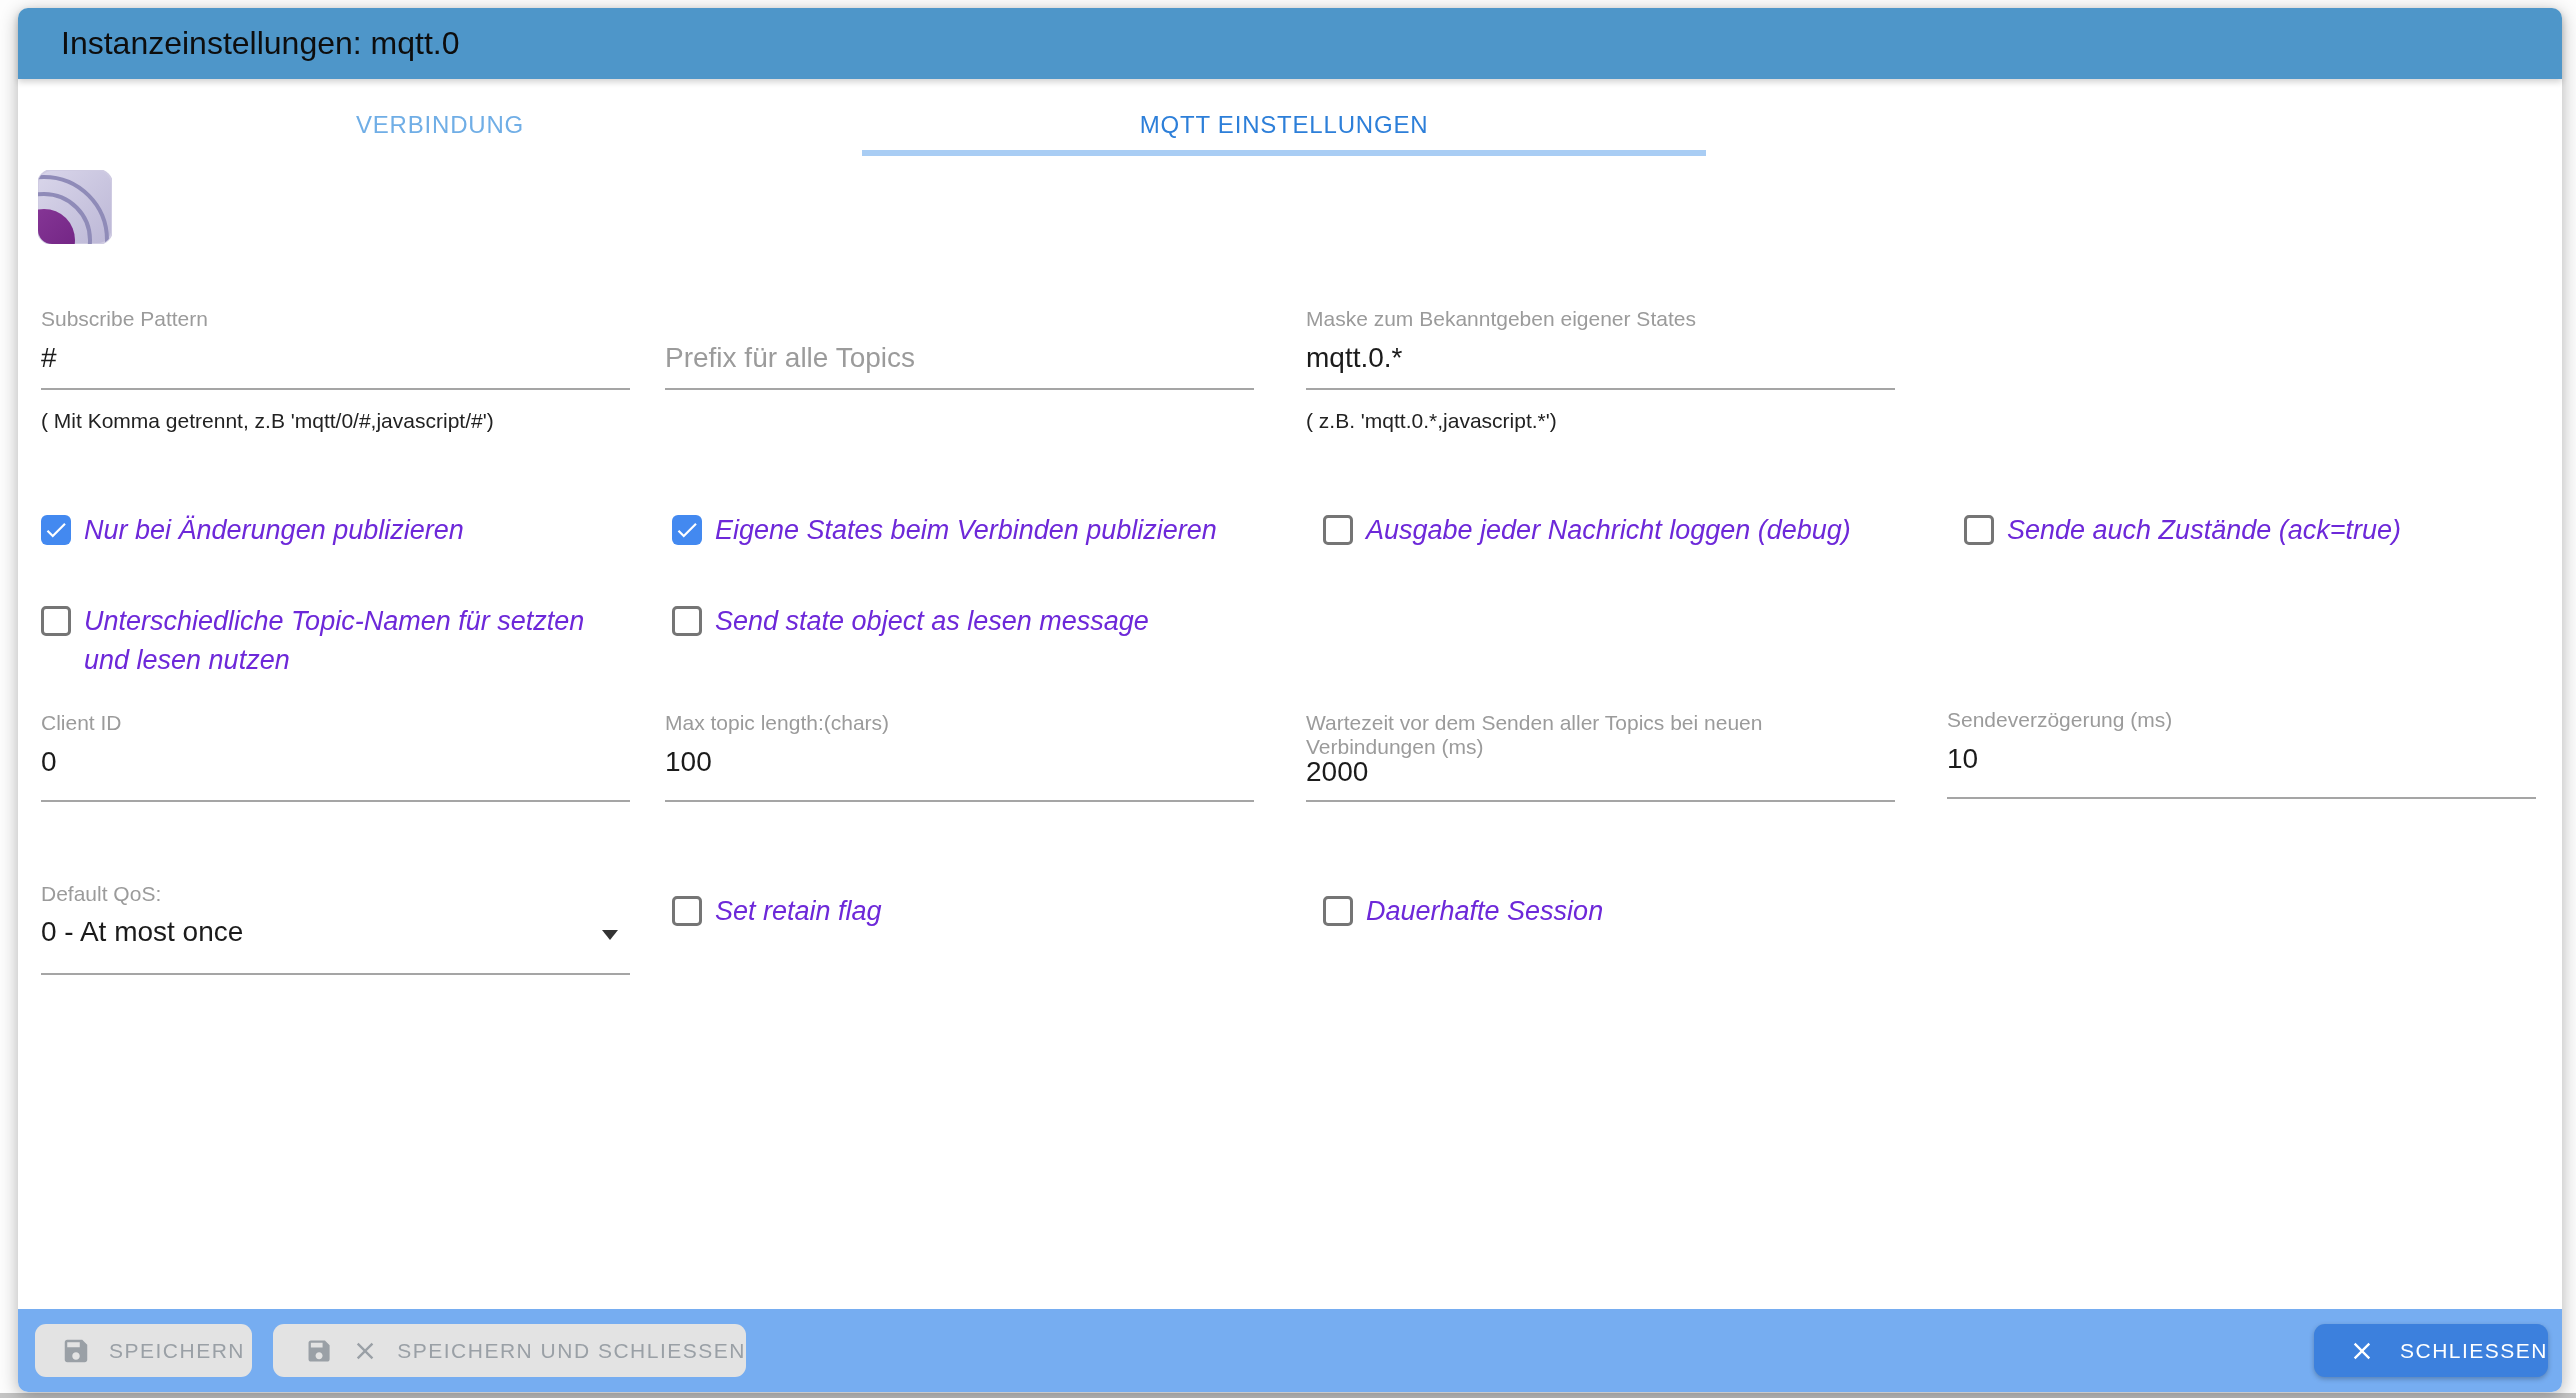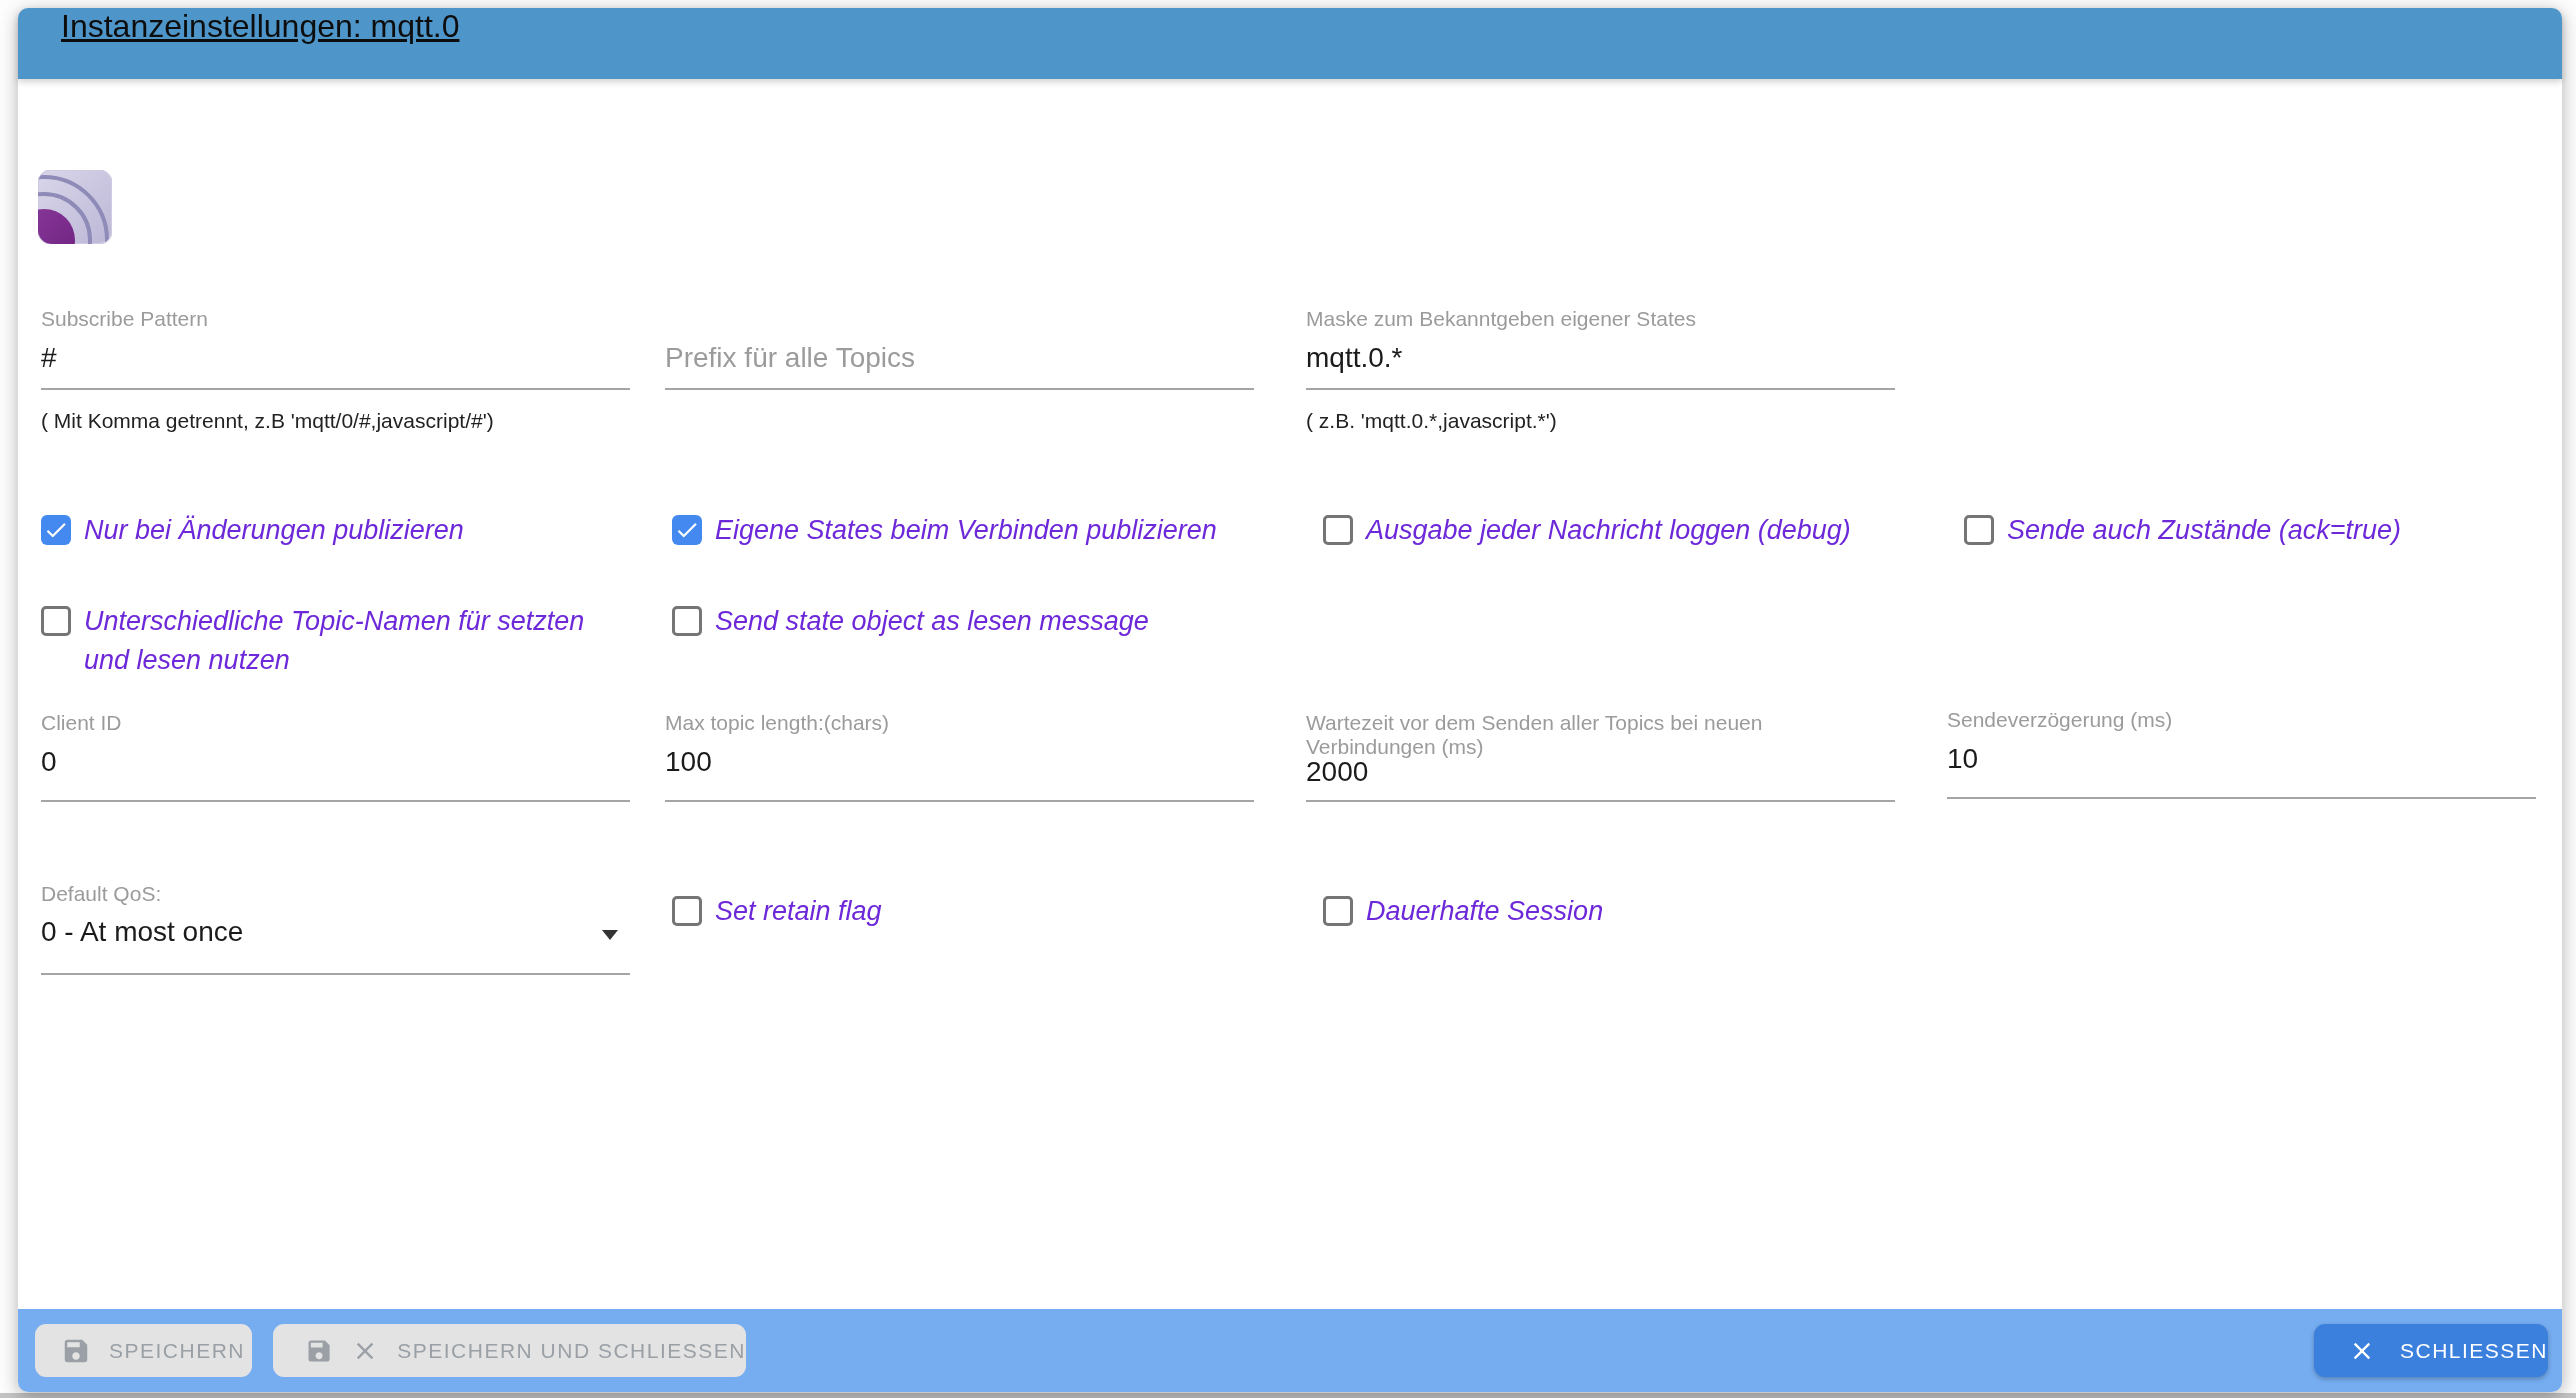--- a/index.html
+++ b/index.html
@@ -13,24 +13,23 @@
   .dialog{
     position:absolute;left:18px;top:8px;width:2544px;height:1384px;
     background:#ffffff;border-radius:10px;
     box-shadow:0 4px 18px rgba(0,0,0,.30);
   }
   
   .titlebar{
     position:absolute;top:0;left:0;right:0;height:71px;
     background:var(--titlebar,#4e96c9);
     border-radius:10px 10px 0 0;
-    display:flex;padding-left:43px;box-sizing:border-box;
+    display:flex;align-items:center;padding-left:43px;box-sizing:border-box;
     font-size:32px;color:#0d0d0d;
     box-shadow:0 3px 6px rgba(0,0,0,.18);
-    text-decoration:underline;
   }
   
   .tabs{position:absolute;top:88px;left:0;width:1688px;height:58px;display:flex;}
   .tab{flex:1;position:relative;display:flex;align-items:center;justify-content:center;
        font-size:24px;letter-spacing:0.8px;cursor:pointer;}
   .tab.inactive{color:var(--tab_inactive,#70aee6);}
   .tab.active{color:var(--tab_active,#2d7fd9);}
   .tab .indicator{position:absolute;left:0;right:0;bottom:-2px;height:6px;
        background:var(--tab_indicator,#a9cdf4);}
   
@@ -71,20 +70,29 @@
 <body>
 
 <div class="page-edge-bottom"></div>
 
 <div class="dialog">
 
   <div class="titlebar">
     <span>Instanzeinstellungen: mqtt.0</span>
   </div>
 
+  <div class="tabs">
+    <div class="tab inactive">
+      <span>VERBINDUNG</span>
+    </div>
+    <div class="tab active">
+      <span>MQTT EINSTELLUNGEN</span>
+      <div class="indicator"></div>
+    </div>
+  </div>
 
   <div class="adapter-icon">
     <svg width="74" height="74" viewBox="0 0 74 74">
       <defs>
         <linearGradient id="bg" x1="0" y1="0" x2="1" y2="1">
           <stop offset="0" stop-color="#d9d6ea"></stop>
             <stop offset="1" stop-color="#bcb7d6"></stop>
         </linearGradient>
         <linearGradient id="pur" x1="0" y1="0" x2="1" y2="1">
           <stop offset="0" stop-color="#8a3a9a"></stop>

